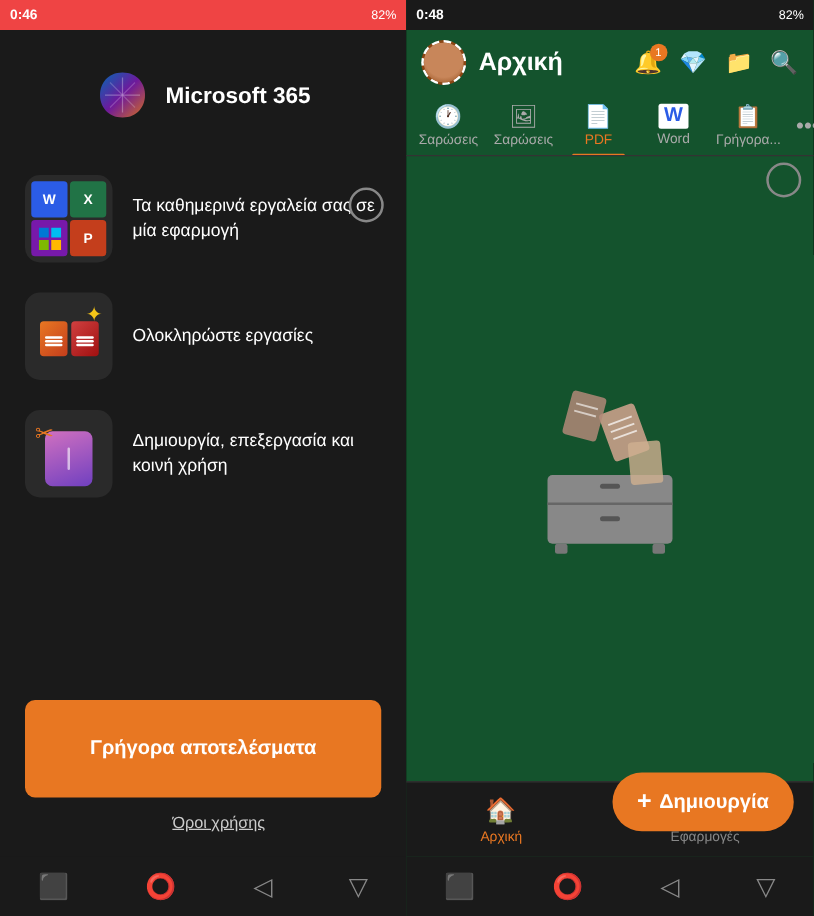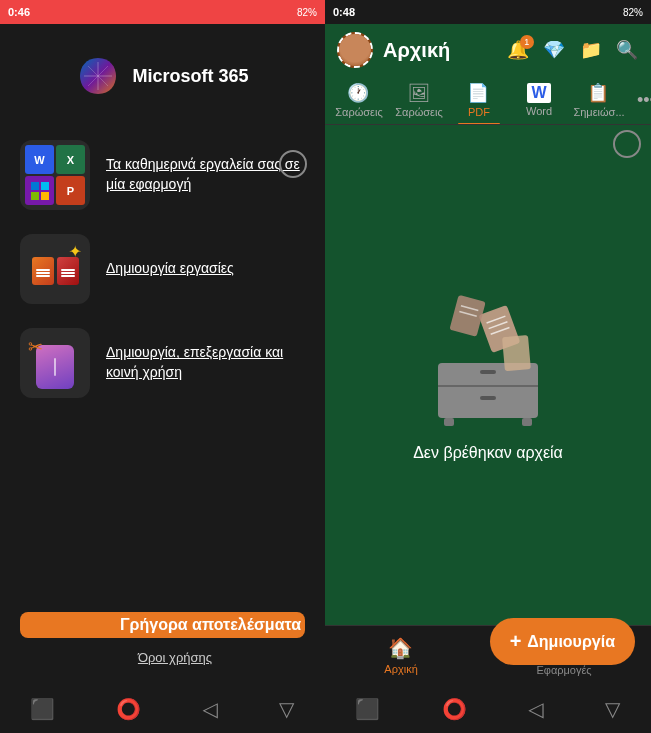--- a/index.html
+++ b/index.html
@@ -93,21 +93,20 @@
       display: flex;
       align-items: center;
       justify-content: center;
       overflow: hidden;
     }
 
     .feature-text {
       color: #fff;
       font-size: 14px;
       line-height: 1.4;
-      text-decoration: underline;
     }
 
     .circle-btn {
       width: 28px;
       height: 28px;
       border-radius: 50%;
       border: 2px solid #888;
       background: transparent;
       position: absolute;
       right: 18px;
@@ -123,25 +122,25 @@
       align-items: center;
       gap: 12px;
     }
 
     .quick-results-btn {
       width: 100%;
       background: #e87722;
       color: #fff;
       border: none;
       border-radius: 8px;
-      padding: 4px;
+      padding: 30px;
       font-size: 16px;
       font-weight: 700;
       cursor: pointer;
-      text-align: right;
+      text-align: center;
     }
 
     .terms-link {
       color: #ccc;
       font-size: 13px;
       text-decoration: underline;
       cursor: pointer;
       margin-left: 25px;
     }
 
@@ -509,21 +508,21 @@
           <div style="display:flex;gap:3px;margin-top:4px;">
             <div style="width:22px;height:28px;background:linear-gradient(135deg,#e87722,#c43e1c);border-radius:3px;display:flex;align-items:center;justify-content:center;">
               <div style="width:14px;height:2px;background:#fff;border-radius:1px;margin-bottom:2px;box-shadow:0 3px 0 #fff, 0 6px 0 #fff;"></div>
             </div>
             <div style="width:22px;height:28px;background:linear-gradient(135deg,#d04040,#a01010);border-radius:3px;display:flex;align-items:center;justify-content:center;">
               <div style="width:14px;height:2px;background:#fff;border-radius:1px;margin-bottom:2px;box-shadow:0 3px 0 #fff, 0 6px 0 #fff;"></div>
             </div>
           </div>
         </div>
       </div>
-      <span class="feature-text">Δημιουργία εργασίες</span>
+      <span class="feature-text">Ολοκληρώστε εργασίες</span>
     </div>
 
     <div class="feature-item">
       <div class="feature-icon-box">
         <div style="position:relative;width:62px;height:62px;display:flex;align-items:center;justify-content:center;">
           <span style="position:absolute;top:4px;left:4px;color:#e87722;font-size:18px;">✂</span>
           <div style="width:38px;height:44px;background:linear-gradient(160deg,#d070c0,#7040c0);border-radius:6px;margin-top:8px;display:flex;align-items:center;justify-content:center;">
             <div style="width:2px;height:18px;background:rgba(255,255,255,0.6);border-radius:1px;"></div>
           </div>
         </div>
@@ -586,21 +585,21 @@
     <div class="tab-item active">
       <span class="tab-icon" style="color:#e87722;font-size:18px;">📄</span>
       <span class="tab-label">PDF</span>
     </div>
     <div class="tab-item">
       <span class="tab-icon" style="font-size:16px;font-weight:bold;color:#2B5CE6;background:#fff;padding:1px 4px;border-radius:2px;">W</span>
       <span class="tab-label">Word</span>
     </div>
     <div class="tab-item">
       <span class="tab-icon">📋</span>
-      <span class="tab-label">Σημειώσ...</span>
+      <span class="tab-label">Γρήγορα...</span>
     </div>
     <span class="tab-more">•••</span>
   </div>
 
   <div class="circle-btn-right"></div>
 
   <div class="empty-state">
 
     <div class="empty-illustration">
       <svg width="160" height="140" viewBox="0 0 160 140" xmlns="http://www.w3.org/2000/svg">
@@ -625,21 +624,20 @@
         <g transform="rotate(15, 60, 30)">
           <rect x="45" y="10" width="28" height="36" rx="3" fill="#b08878" opacity="0.85"></rect>
           <line x1="50" y1="20" x2="68" y2="20" stroke="#fff" stroke-width="1.5" opacity="0.6"></line>
           <line x1="50" y1="26" x2="68" y2="26" stroke="#fff" stroke-width="1.5" opacity="0.6"></line>
         </g>
         <g transform="rotate(-5, 110, 60)">
           <rect x="95" y="48" width="26" height="34" rx="3" fill="#d0b090" opacity="0.8"></rect>
         </g>
       </svg>
     </div>
-    <span class="empty-text">Δεν βρέθηκαν αρχεία</span>
   </div>
 
   <button class="fab-btn">
     <span style="font-size:20px;">+</span>
     <span>Δημιουργία</span>
   </button>
 
   <div class="bottom-nav-right">
     <div class="bottom-nav-item">
       <span class="bottom-nav-icon active">🏠</span>

